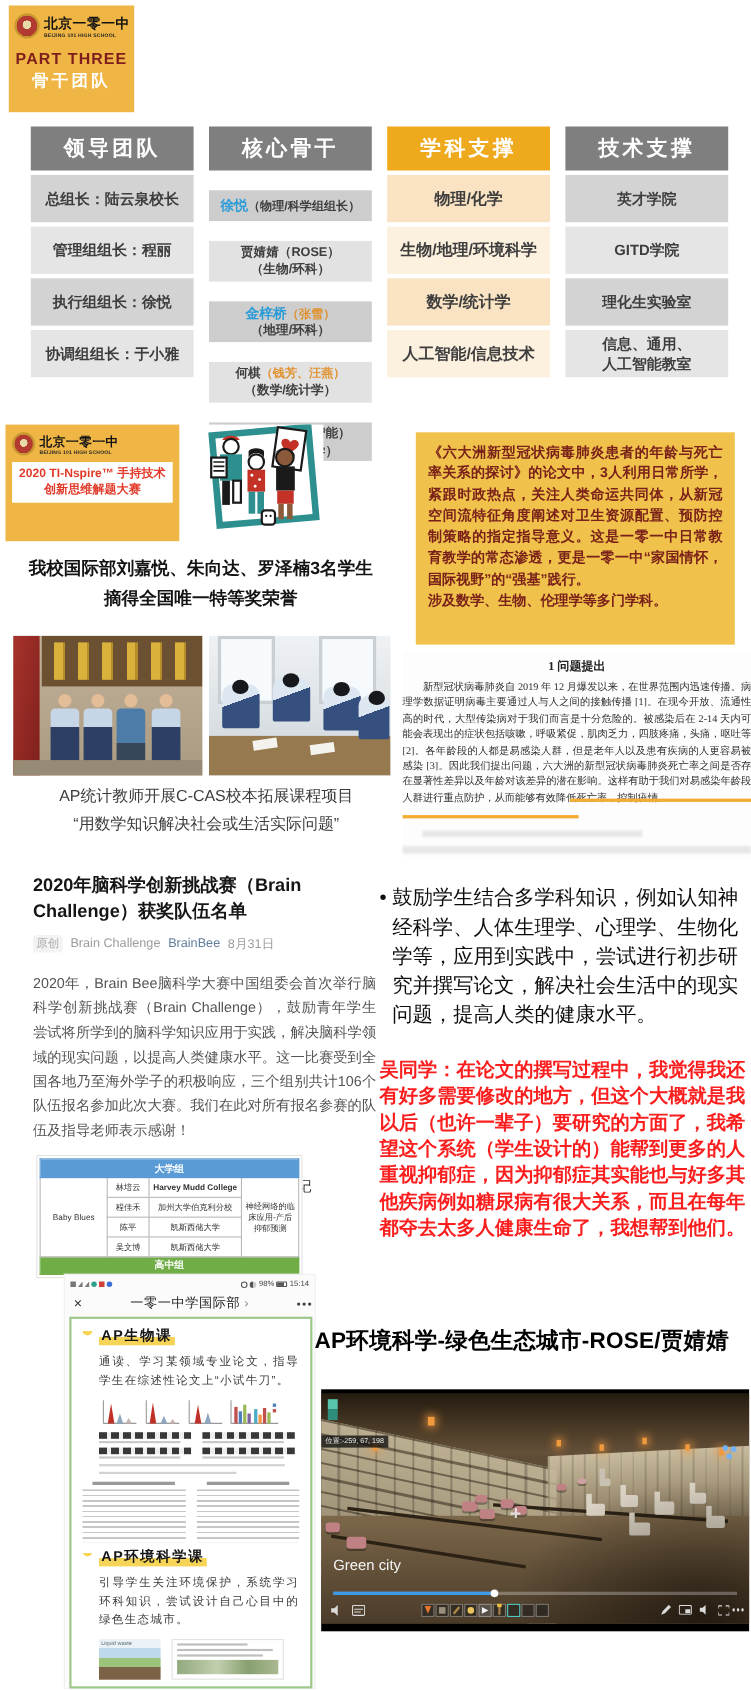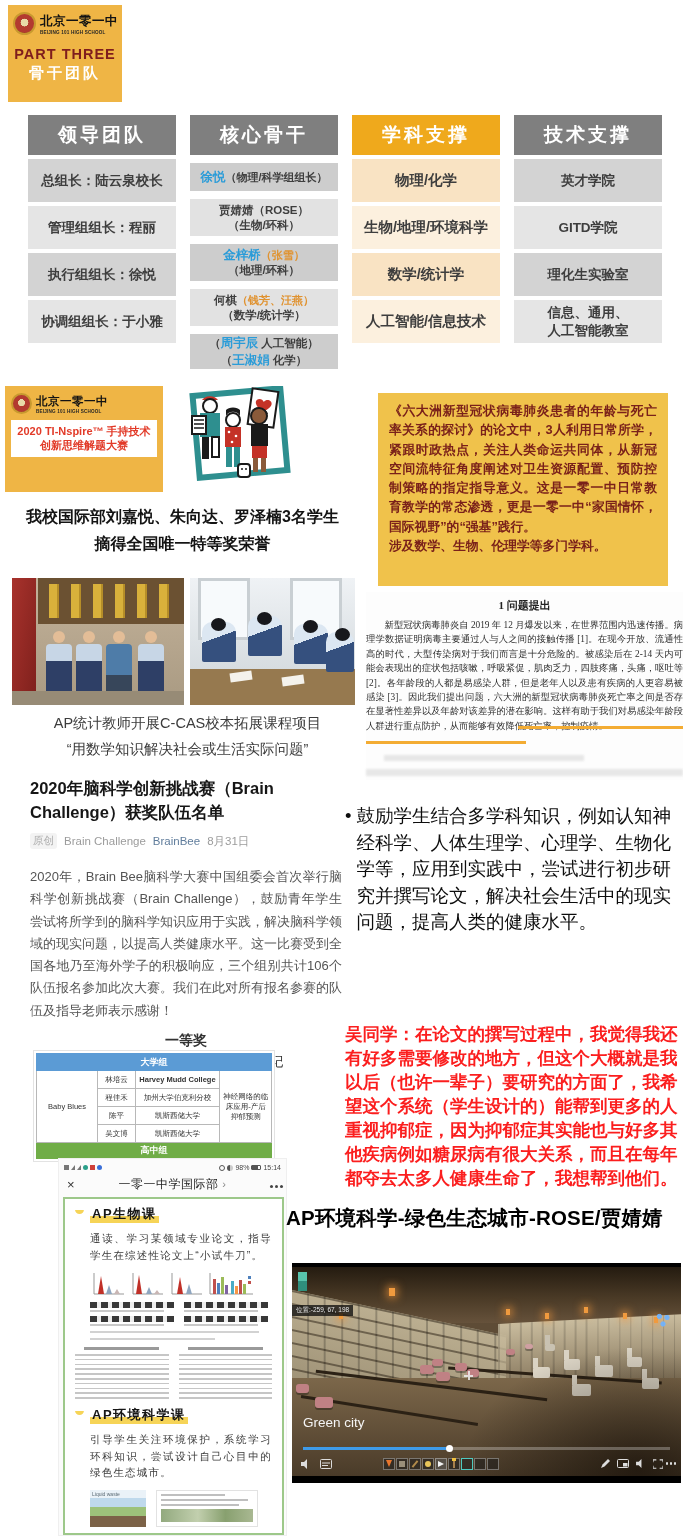--- a/index.html
+++ b/index.html
@@ -13,21 +13,21 @@
   .emblem { width:23px; height:23px; border-radius:50%; flex:none;
     background:radial-gradient(circle at 50% 45%, #E8D9A8 0 27%, #B33A30 29% 70%, #8E2420 72%);
     border:2px solid #C8992F; }
   .badge-cn { font-family:"Liberation Serif","DejaVu Serif",serif; font-size:12.5px; font-weight:bold; color:#131313; letter-spacing:.5px; white-space:nowrap; }
   .badge-en { font-size:4.6px; font-weight:bold; color:#262626; letter-spacing:.2px; white-space:nowrap; }
   .badge-part { margin-top:11px; text-align:center; color:#7f1d1d; font-weight:bold; font-size:14.5px; letter-spacing:1px; }
   .badge-title { text-align:center; color:#fff; font-weight:bold; font-size:15px; letter-spacing:3px; margin-top:2px; }
 
   
   .tcol { position:absolute; top:115px; width:148px; display:flex; flex-direction:column; gap:4px; }
-  .tcol.core { gap:8px; }
+  .tcol.core { gap:18px; }
   .thead { height:40px; flex:none; display:flex; align-items:center; justify-content:center;
     color:#fff; font-size:19px; font-weight:bold; letter-spacing:3px; }
   .thead.gray { background:#7F7F7F; } .thead.orange { background:#EFA91C; }
   .trow { display:flex; flex-direction:column; align-items:center; justify-content:center;
     text-align:center; font-weight:bold; color:#3E3E3E; }
   .leader .trow, .subject .trow, .tech .trow { height:43px; font-size:13.5px; }
   .subject .trow { font-size:14.5px; }
   .core .trow { font-size:11.5px; line-height:1.3; padding:1px 1px; }
   .g1 { background:#D3D3D3; } .g2 { background:#E5E5E5; }
   .c1 { background:#CDCDCD; } .c2 { background:#E2E2E2; }
@@ -76,40 +76,40 @@
 
   
   .doc { left:366px; top:592px; width:317px; height:188px; background:#FDFDFD;
     font-family:"Liberation Serif","DejaVu Serif",serif; }
   .doc-title { text-align:center; font-size:11px; font-weight:bold; color:#222; padding-top:6px; }
   .doc-body { margin-top:5px; font-size:9.3px; color:#2E2E2E; line-height:14.4px; text-align:justify; text-indent:2em; }
   .doc-u { position:absolute; height:3px; background:#F3AC33; }
   .doc-g { position:absolute; background:#E7E7E7; filter:blur(1px); }
 
   
-  .brain { left:30px; top:776px; width:312px; }
+  .brain { left:30px; top:793px; width:312px; }
   .brain-title { font-size:16.5px; font-weight:600; color:#161616; line-height:24px; }
   .brain-meta { margin-top:9px; display:flex; align-items:center; gap:7px; font-size:11.5px; }
   .meta-badge { background:#F3F3F3; color:#ADADAD; padding:1px 3px; border-radius:3px; font-size:10.5px; }
   .meta-source { color:#9C9C9C; } .meta-account { color:#607D9C; } .meta-date { color:#9C9C9C; }
   .brain-body { margin-top:17px; font-size:13px; color:#545454; line-height:22.3px; text-align:justify; }
   .brain-award { margin-top:10px; text-align:center; font-size:14px; font-weight:bold; color:#333; }
   .brain-sub { margin-top:3px; text-align:center; font-size:13px; color:#333; }
   .wt-wrap { left:33px; top:1050px; width:242px; background:#fff; border:1px solid #E3E3E3; padding:2px; }
   table.wt { width:100%; border-collapse:collapse; font-size:7.5px; color:#333; table-layout:fixed; }
   .wt td { border:1px solid #B8B8B8; text-align:center; padding:1px 2px; height:18px; }
   .wt .wt-top td { background:#5B9BD5; color:#fff; font-weight:bold; font-size:9px; height:17px; border-color:#5B9BD5; }
   .wt .wt-bot td { background:#70AD47; color:#fff; font-weight:bold; font-size:9px; height:14px; border-color:#70AD47; }
   .wt .en { font-weight:bold; }
 
   
   .bnote { left:345px; top:803px; width:334px; display:flex; gap:5px;
     font-size:18.5px; color:#0D0D0D; line-height:26.5px; }
   .bnote .dot { flex:none; }
-  .quote { left:345px; top:1022px; width:337px; font-size:17.5px; font-weight:bold;
+  .quote { left:345px; top:960px; width:337px; font-size:17.5px; font-weight:bold;
     color:#FB1E1E; line-height:24px; }
 
   
   .phone { left:58px; top:1158px; width:229px; height:378px; background:#FBFBFB; border:1px solid #EFEFEF; }
   .p-status { height:15px; display:flex; justify-content:space-between; align-items:center; padding:2px 5px 0; font-size:7px; color:#444; }
   .sg { display:flex; align-items:center; gap:2px; }
   .si { display:inline-block; }
   .si.sq { width:5px; height:5px; background:#777; }
   .si.tri { width:0; height:0; border-left:4px solid transparent; border-bottom:5px solid #777; }
   .si.dot { width:5px; height:5px; border-radius:50%; background:#777; }

